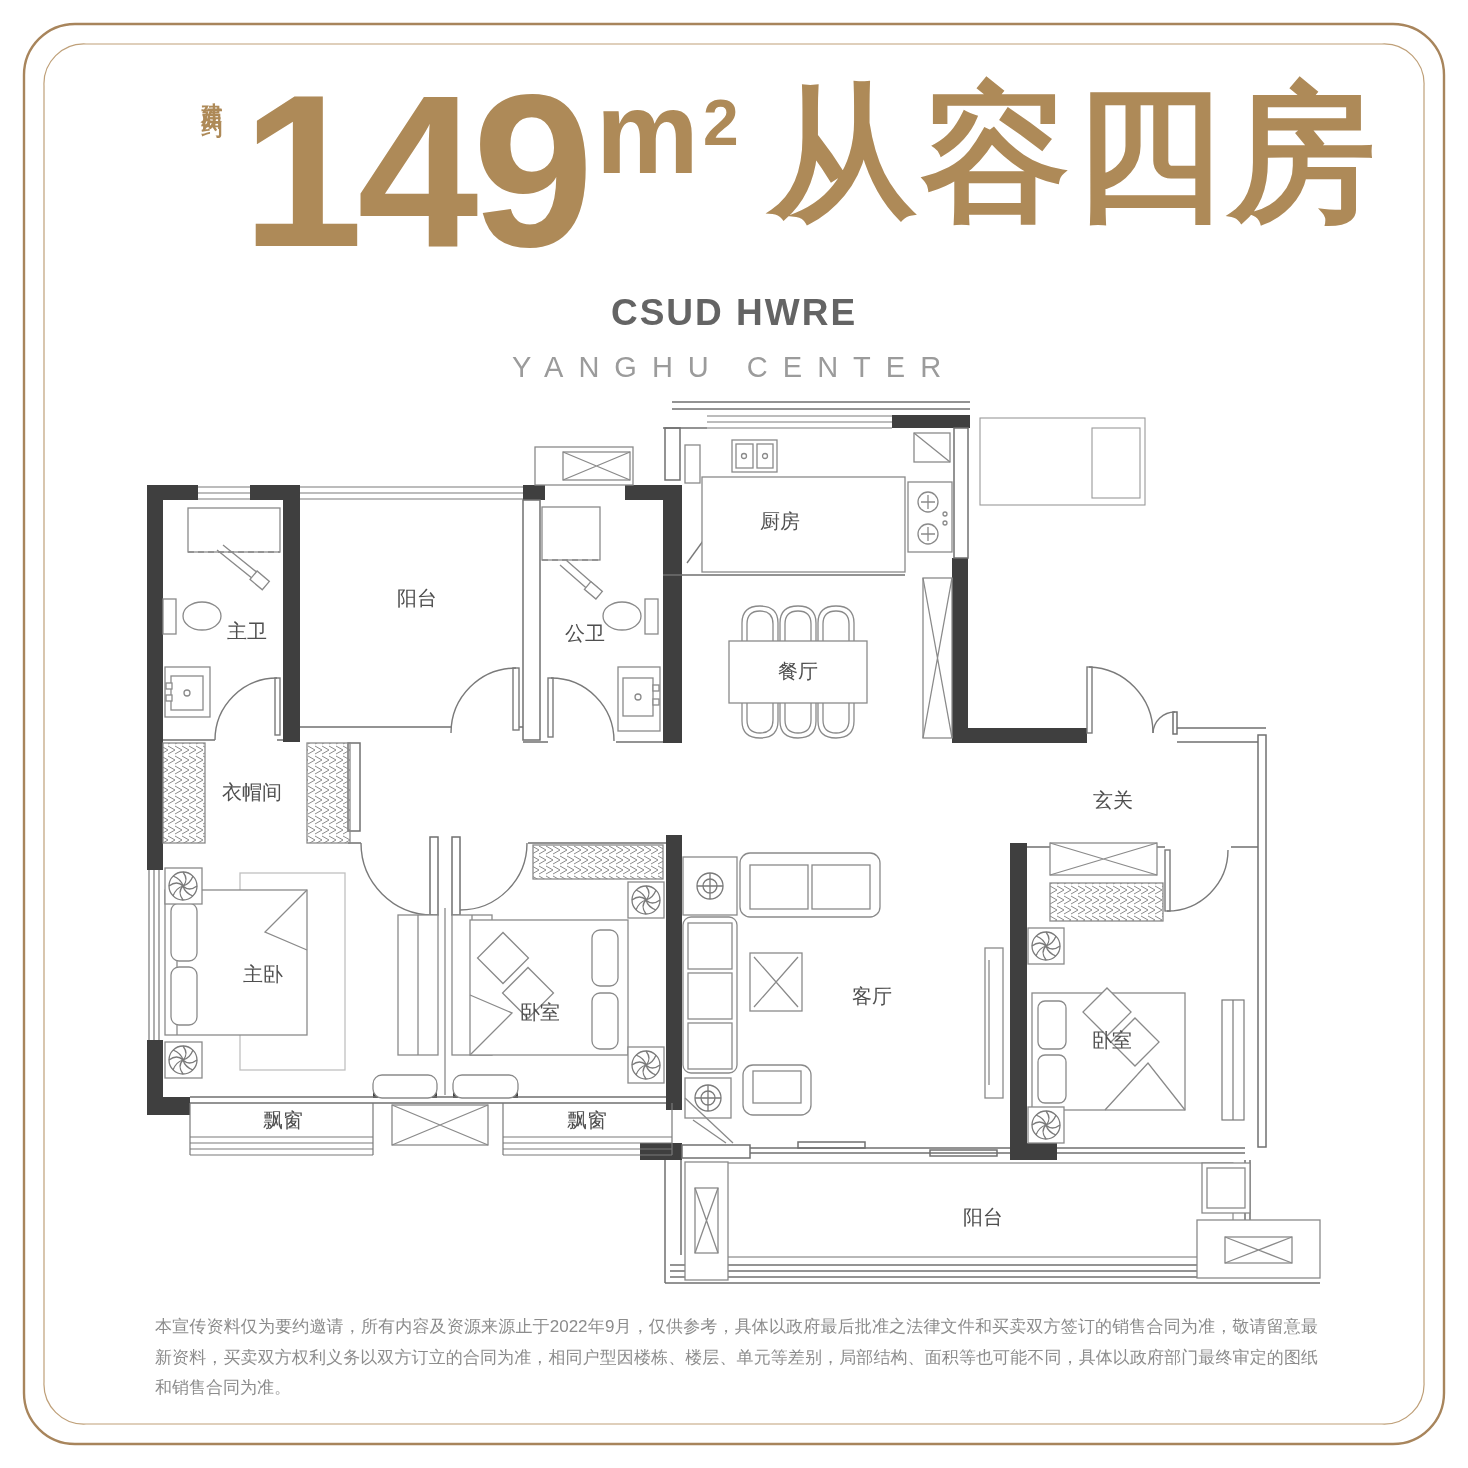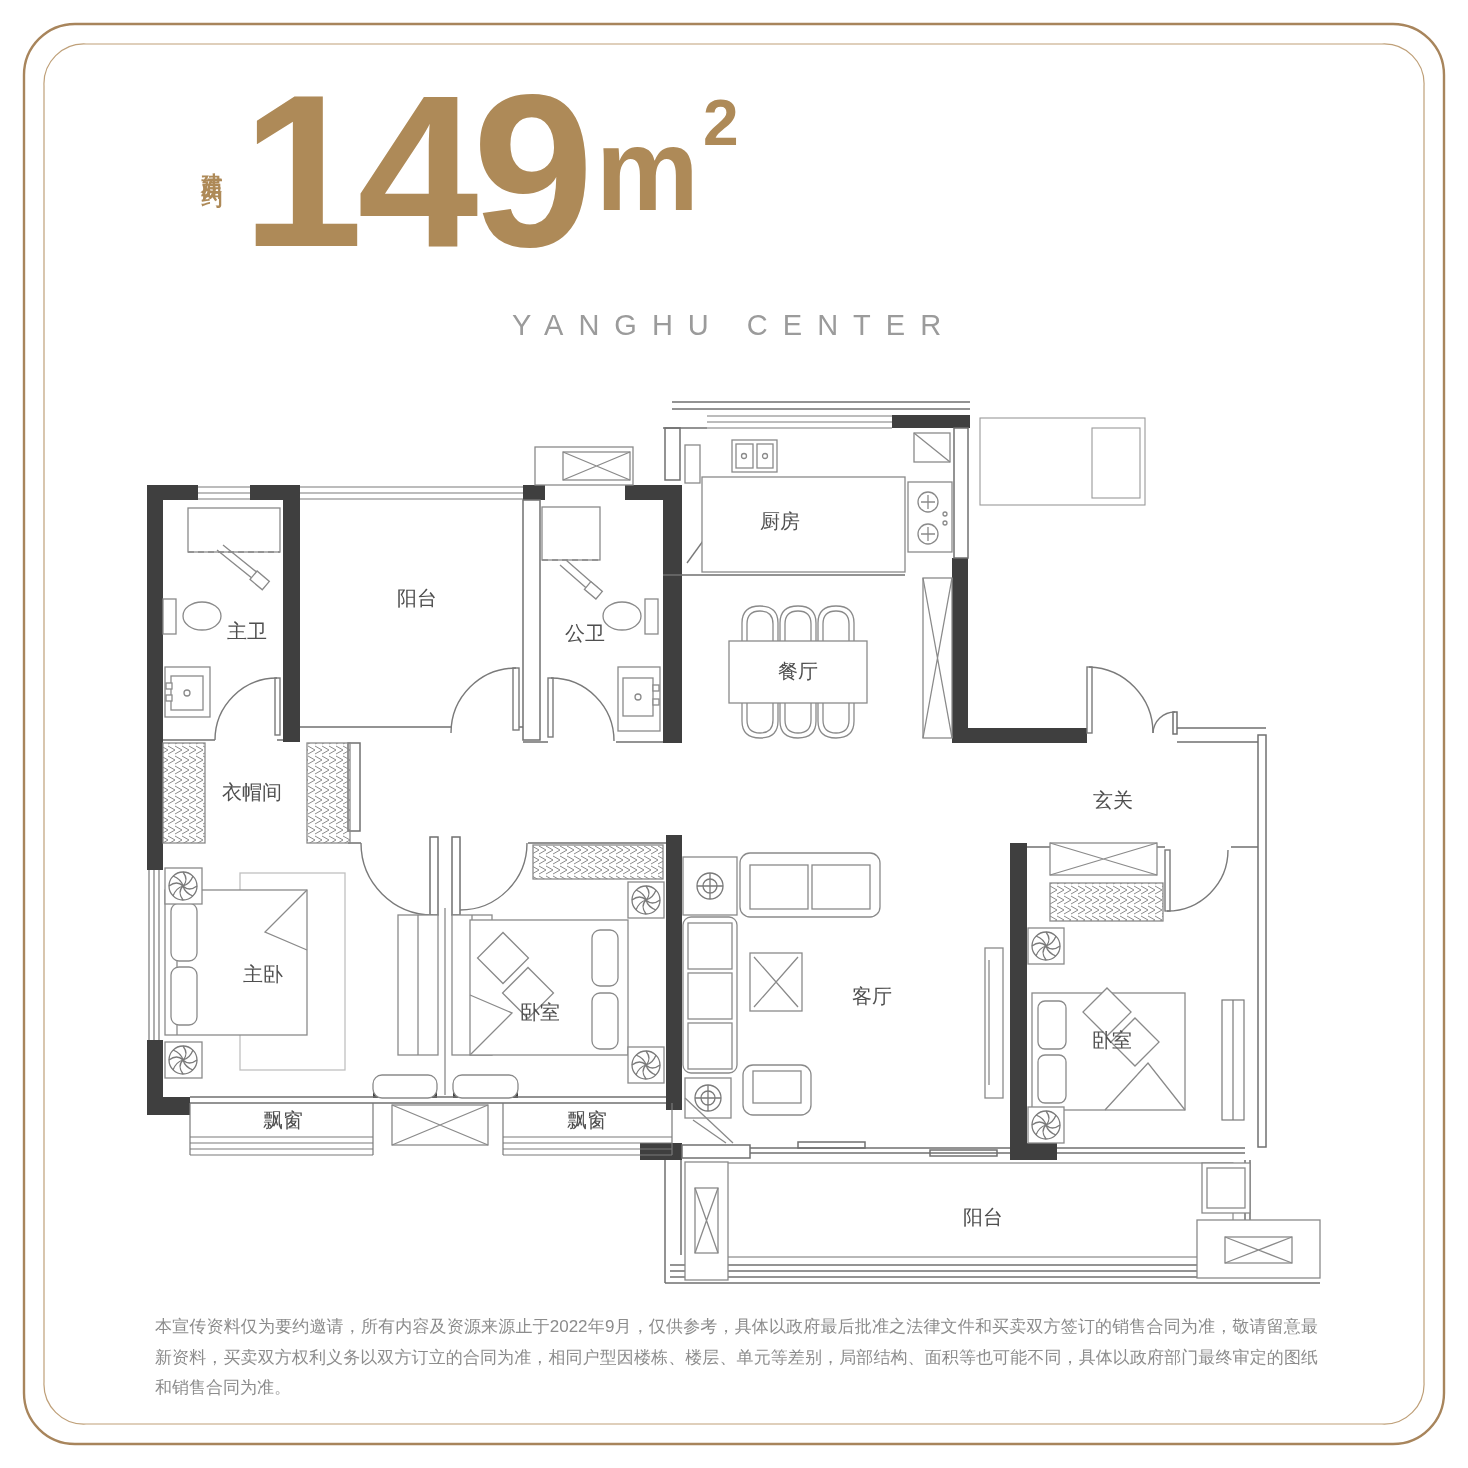--- a/index.html
+++ b/index.html
@@ -1,21 +1,21 @@
 <!DOCTYPE html>
 <html><head>
 <meta charset="utf-8">
 <style>
   html,body{margin:0;padding:0;background:#e8e8e8;}
   .page{position:relative;width:1468px;height:1468px;background:#ffffff;overflow:hidden;
         font-family:"Liberation Sans","DejaVu Sans",sans-serif;}
   
   .frame{position:absolute;left:0;top:0;pointer-events:none;}
   
-  .title-row{position:absolute;top:86px;left:198px;display:flex;align-items:center;color:#ae8a58;}
+  .title-row{position:absolute;top:86px;left:198px;display:flex;align-items:flex-start;color:#ae8a58;}
   .area-label{writing-mode:vertical-rl;text-orientation:upright;font-size:21px;letter-spacing:7px;
               font-weight:600;margin:0 16px 10px 0;color:#ae8a58;}
   .num{font-size:218px;font-weight:800;line-height:.78;letter-spacing:-6px;}
   .unit{font-size:116px;font-weight:800;line-height:.82;margin-left:8px;}
   .sup{font-size:64px;font-weight:800;margin:0 0 96px 4px;}
   .cn{font-size:148px;font-weight:800;line-height:.92;letter-spacing:5px;margin-left:30px;}
   .subtitle{position:absolute;top:292px;left:0;width:100%;text-align:center;}
   .sub1{font-size:37px;font-weight:700;color:#646464;letter-spacing:2px;}
   .sub2{font-size:29px;font-weight:400;color:#9b9b9b;letter-spacing:15px;margin-top:17px;}
   
@@ -33,22 +33,24 @@
   <svg class="frame" width="1468" height="1468" viewBox="0 0 1468 1468">
     <path d="M75,24 H1393 A51,51 0 0 1 1444,75 V1393 A51,51 0 0 1 1393,1444 H75 A51,51 0 0 1 24,1393 V75 A51,51 0 0 1 75,24 Z" fill="none" stroke="#a8855c" stroke-width="2.4"></path>
     <path d="M86,44 H1382 A40,40 0 0 1 1424,86 V1382 A40,40 0 0 1 1382,1424 H86 A40,40 0 0 1 44,1382 V86 A40,40 0 0 1 86,44 Z" fill="none" stroke="#bfa079" stroke-width="1.2"></path>
   </svg>
 
   <div class="title-row">
     <div class="area-label">建面约</div>
     <div class="num">149</div>
     <div class="unit">m</div>
     <div class="sup">2</div>
+    <div class="cn">从容四房</div>
   </div>
   <div class="subtitle">
+    <div class="sub1">CSUD HWRE</div>
     <div class="sub2">YANGHU CENTER</div>
   </div>
 
   <svg class="plan" width="1210" height="905" viewBox="0 0 1210 905">
     <defs>
       <pattern id="hatch" width="7" height="10" patternUnits="userSpaceOnUse">
         <path d="M0,1 L7,5 L0,9" fill="none" stroke="#8a8a8a" stroke-width="1"></path>
       </pattern>
       <g id="fanSym" fill="none" stroke="#7a7a7a" stroke-width="1.3">
         <circle r="14"></circle>

